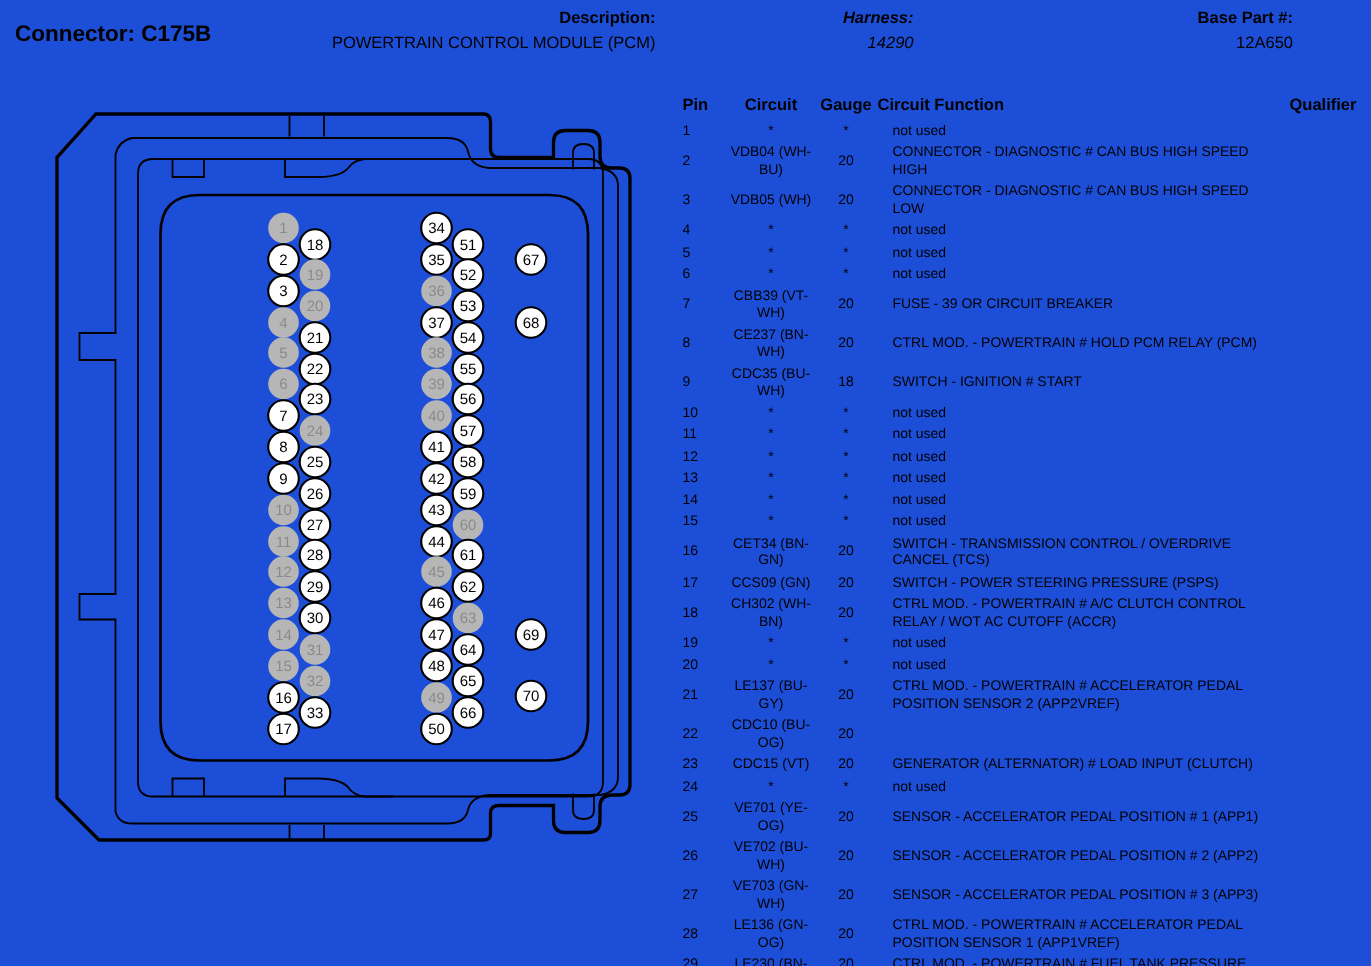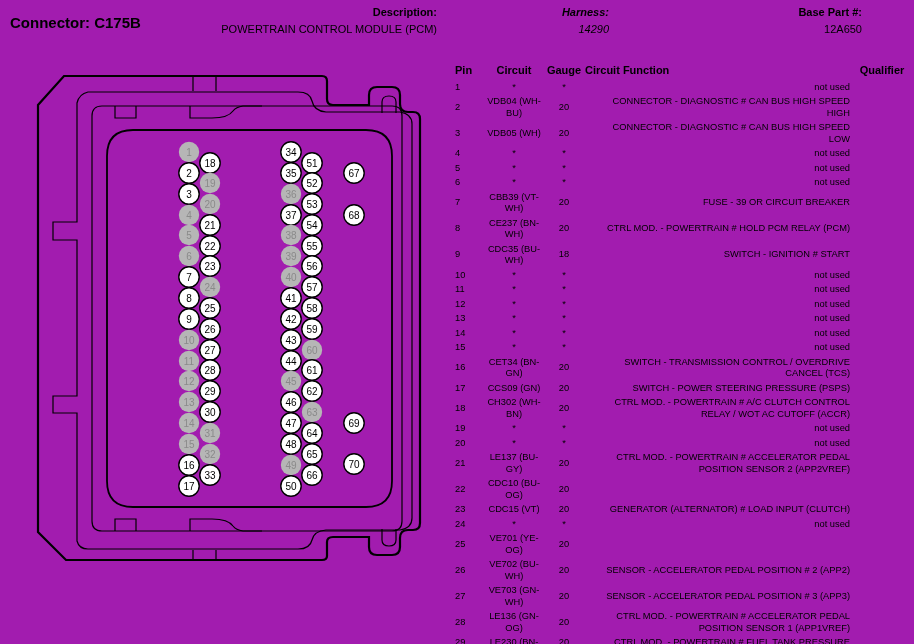--- a/index.html
+++ b/index.html
@@ -1,17 +1,17 @@
 <!DOCTYPE html>
 <html><head>
 <meta charset="utf-8">
 <style>
   html,body{margin:0;padding:0;background:#fff;}
   .page{
-    position:relative;width:914px;height:644px;overflow:hidden;background:#a21caf;
+    position:relative;width:914px;height:644px;overflow:hidden;background:#1d4ed8;
     font-family:"Liberation Sans",sans-serif;color:#000;
   }
   
   .hdr-connector{position:absolute;left:10px;top:14px;font-size:15px;font-weight:bold;white-space:nowrap;}
   .hdr-col{position:absolute;top:6px;text-align:right;}
   .hdr-col .lbl{font-size:11px;font-weight:bold;}
   .hdr-col .val{font-size:11px;margin-top:5px;white-space:nowrap;}
   .hdr-desc{left:117px;width:320px;}
   .hdr-harness{left:449px;width:160px;font-style:italic;}
   .hdr-base{left:702px;width:160px;}
@@ -23,21 +23,21 @@
   .p-field{stroke-width:1.8px;}
   .pin-num{font-family:"Liberation Sans",sans-serif;font-size:10px;}
   
   .tbl{position:absolute;left:455px;top:64px;width:459px;}
   .trow,.thead{display:flex;align-items:center;}
   .thead{font-weight:bold;font-size:11px;margin-bottom:4px;}
   .trow{font-size:9.3px;line-height:11.5px;padding:1.5px 0;}
   .c-pin{width:30px;text-align:left;flex:none;}
   .c-circuit{width:58px;text-align:center;flex:none;}
   .c-gauge{width:42px;text-align:center;flex:none;}
-  .c-func{width:255px;padding-left:10px;text-align:right;flex:none;}
+  .c-func{width:255px;padding-left:10px;text-align:left;flex:none;}
   .thead .c-func{text-align:left;padding-left:0;width:265px;}
   .c-qual{width:64px;text-align:center;flex:none;}
 </style>
 </head>
 <body>
 
 <div class="page">
 
   <div class="hdr-connector">
     <span>Connector:</span>
@@ -551,20 +551,21 @@
           <div class="c-pin">24</div>
           <div class="c-circuit">*</div>
           <div class="c-gauge">*</div>
           <div class="c-func">not used</div>
           <div class="c-qual"></div>
         </div>
         <div class="trow">
           <div class="c-pin">25</div>
           <div class="c-circuit">VE701 (YE-OG)</div>
           <div class="c-gauge">20</div>
+          <div class="c-func">SENSOR - ACCELERATOR PEDAL POSITION # 1 (APP1)</div>
           <div class="c-qual"></div>
         </div>
         <div class="trow">
           <div class="c-pin">26</div>
           <div class="c-circuit">VE702 (BU-WH)</div>
           <div class="c-gauge">20</div>
           <div class="c-func">SENSOR - ACCELERATOR PEDAL POSITION # 2 (APP2)</div>
           <div class="c-qual"></div>
         </div>
         <div class="trow">

